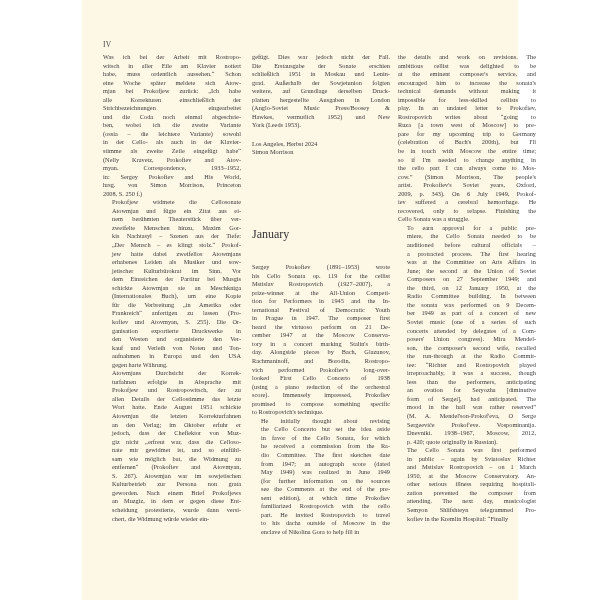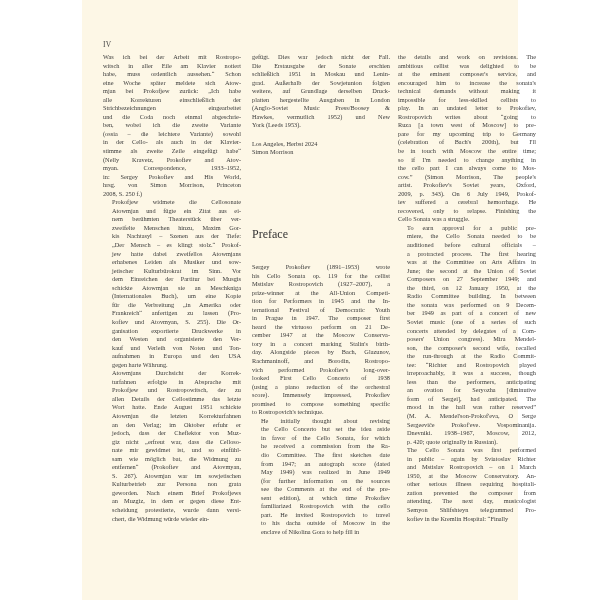--- a/index.html
+++ b/index.html
@@ -115,21 +115,21 @@
       <span class="line" style="display: block;">(Anglo-Soviet Music Press/Boosey &amp;</span>
       <span class="line" style="display: block;">Hawkes, vermutlich 1952) und New</span>
       <span class="line last" style="display: block;">York (Leeds 1953).</span>
     </p>
   <div class="signature">
     <span class="line last" style="display: block;">Los Angeles, Herbst 2024</span>
     <span class="line last" style="display: block;">Simon Morrison</span>
   </div>
 </div>
 
-<h2 class="heading">Preface</h2>
+<h2 class="heading">January</h2>
 
 <div class="col col2 col2b">
   <p>
       <span class="line" style="display: block;">Sergey Prokofiev (1891–1953) wrote</span>
       <span class="line" style="display: block;">his Cello Sonata op. 119 for the cellist</span>
       <span class="line" style="display: block;">Mstislav Rostropovich (1927–2007), a</span>
       <span class="line" style="display: block;">prize-winner at the All-Union Competi-</span>
       <span class="line" style="display: block;">tion for Performers in 1945 and the In-</span>
       <span class="line" style="display: block;">ternational Festival of Democratic Youth</span>
       <span class="line" style="display: block;">in Prague in 1947. The composer first</span>

